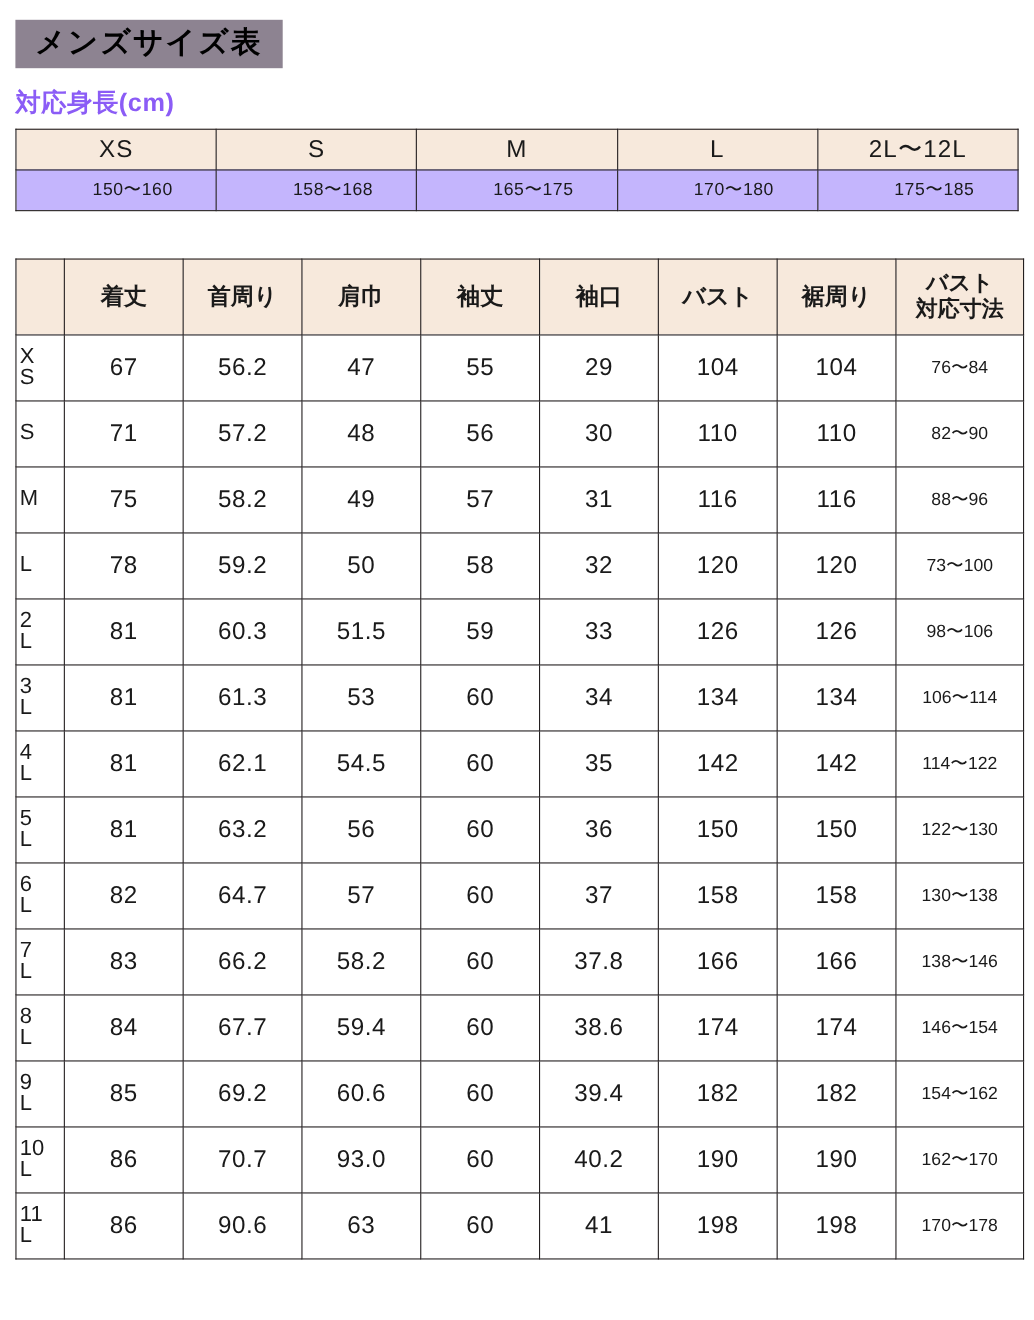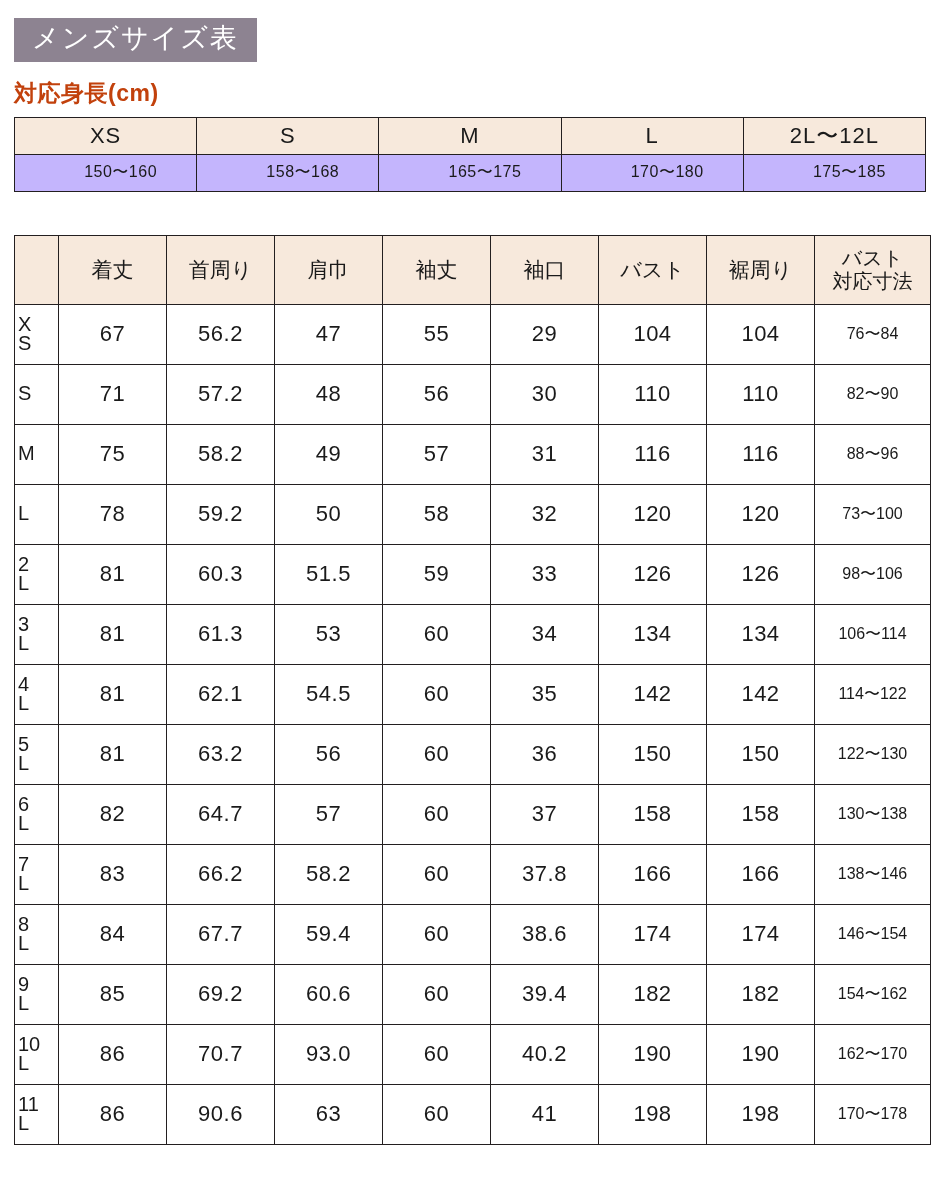--- a/index.html
+++ b/index.html
@@ -20,36 +20,36 @@
     height: 1200px;
     box-sizing: border-box;
     padding: 0 14px;
   }
 
   
   .title-banner {
     display: inline-block;
     margin-top: 18px;
     background: #8d8391;
-    color: #ffffff;
+    color: #000000;
     font-size: 27px;
-    font-weight: normal;
+    font-weight: bold;
     letter-spacing: 2px;
     padding: 6px 18px 8px 18px;
     line-height: 1.1;
   }
 
   
   .sub-heading {
     margin-top: 16px;
     margin-bottom: 8px;
     font-size: 23px;
     font-weight: bold;
     letter-spacing: 0.5px;
-    color: #c2410c;
+    color: #8b5cf6;
   }
 
   
   table {
     border-collapse: collapse;
     table-layout: fixed;
   }
   td, th {
     border: 1px solid #231f20;
     text-align: center;
@@ -78,21 +78,21 @@
   }
 
   
   .size-table {
     width: 912px;
   }
   .size-table thead th {
     background: #f7e9dc;
     height: 68px;
     font-size: 21px;
-    font-weight: normal;
+    font-weight: bold;
     line-height: 1.15;
     padding: 0 2px;
   }
   .size-table thead th.corner {
     background: #f7e9dc;
   }
   .size-table thead th.two-line {
     font-size: 20px;
   }
   .size-table tbody td {

